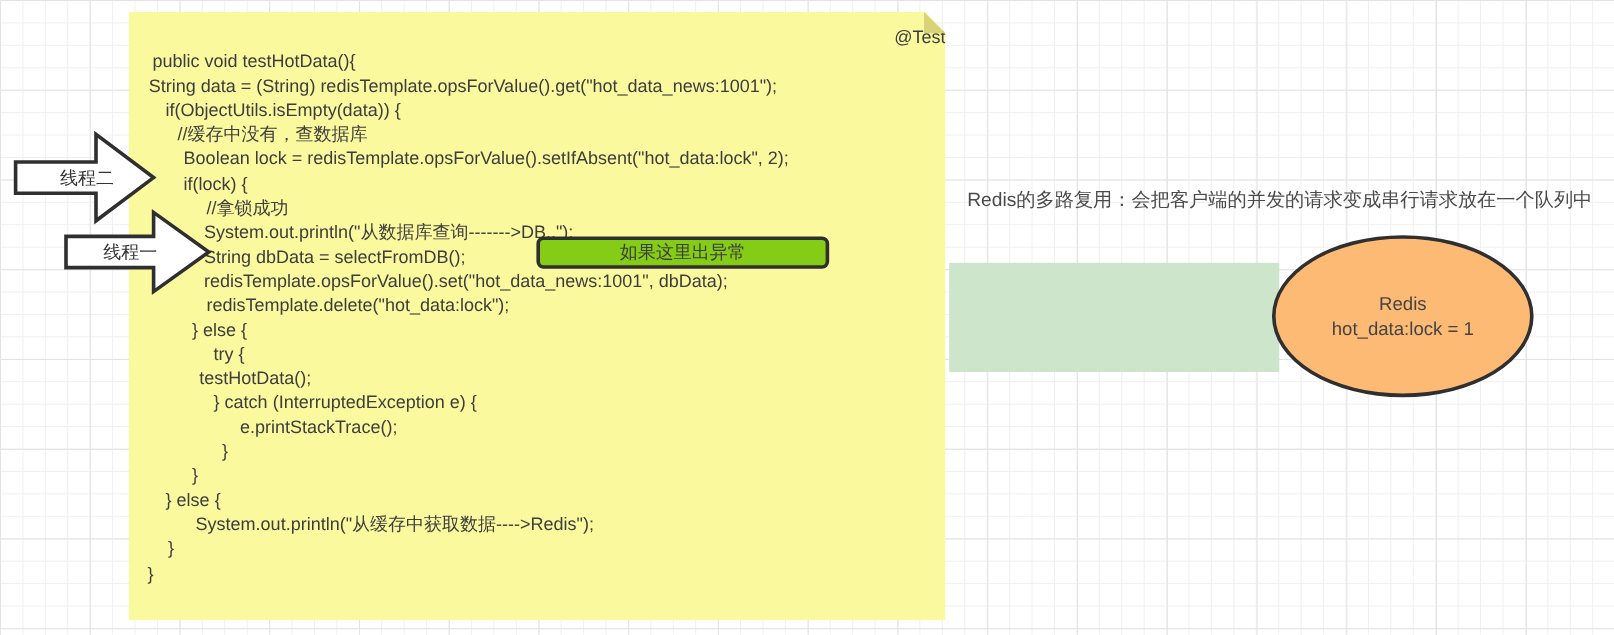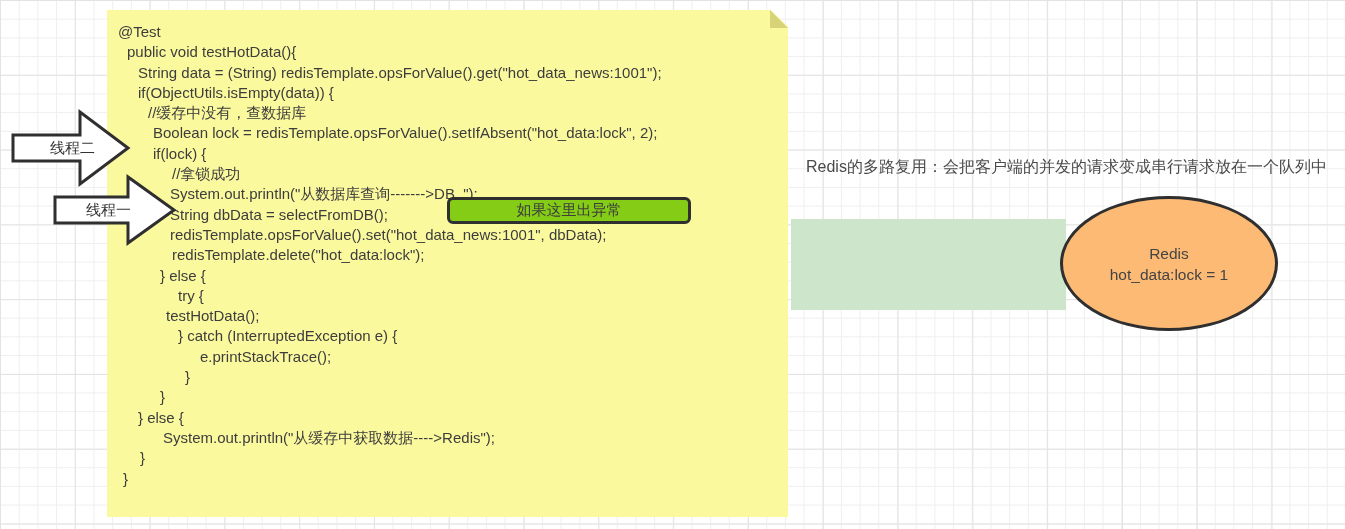--- a/index.html
+++ b/index.html
@@ -66,23 +66,23 @@
     z-index: 2; color: #444444; font-size: 15.5px; line-height: 21px; text-align: center;
   }
 </style>
 </head>
 <body>
 
 <div class="canvas">
 
   <div class="note">
     <div class="code">
-        <div class="code-line" style="padding-left: 11px;">@Test</div>
+        <div class="code-line" style="padding-left: 11px; text-align: right;">@Test</div>
         <div class="code-line" style="padding-left: 20px;">public void testHotData(){</div>
-        <div class="code-line" style="padding-left: 31px;">String data = (String) redisTemplate.opsForValue().get("hot_data_news:1001");</div>
+        <div class="code-line" style="padding-left: 17px;">String data = (String) redisTemplate.opsForValue().get("hot_data_news:1001");</div>
         <div class="code-line" style="padding-left: 31px;">if(ObjectUtils.isEmpty(data)) {</div>
         <div class="code-line" style="padding-left: 41px;">//缓存中没有，查数据库</div>
         <div class="code-line" style="padding-left: 46px;">Boolean lock = redisTemplate.opsForValue().setIfAbsent("hot_data:lock", 2);</div>
         <div class="code-line" style="padding-left: 46px;">if(lock) {</div>
         <div class="code-line" style="padding-left: 65px;">//拿锁成功</div>
         <div class="code-line" style="padding-left: 63px;">System.out.println("从数据库查询-------&gt;DB..");</div>
         <div class="code-line" style="padding-left: 63px;">String dbData = selectFromDB();</div>
         <div class="code-line" style="padding-left: 63px;">redisTemplate.opsForValue().set("hot_data_news:1001", dbData);</div>
         <div class="code-line" style="padding-left: 65px;">redisTemplate.delete("hot_data:lock");</div>
         <div class="code-line" style="padding-left: 53px;">} else {</div>

